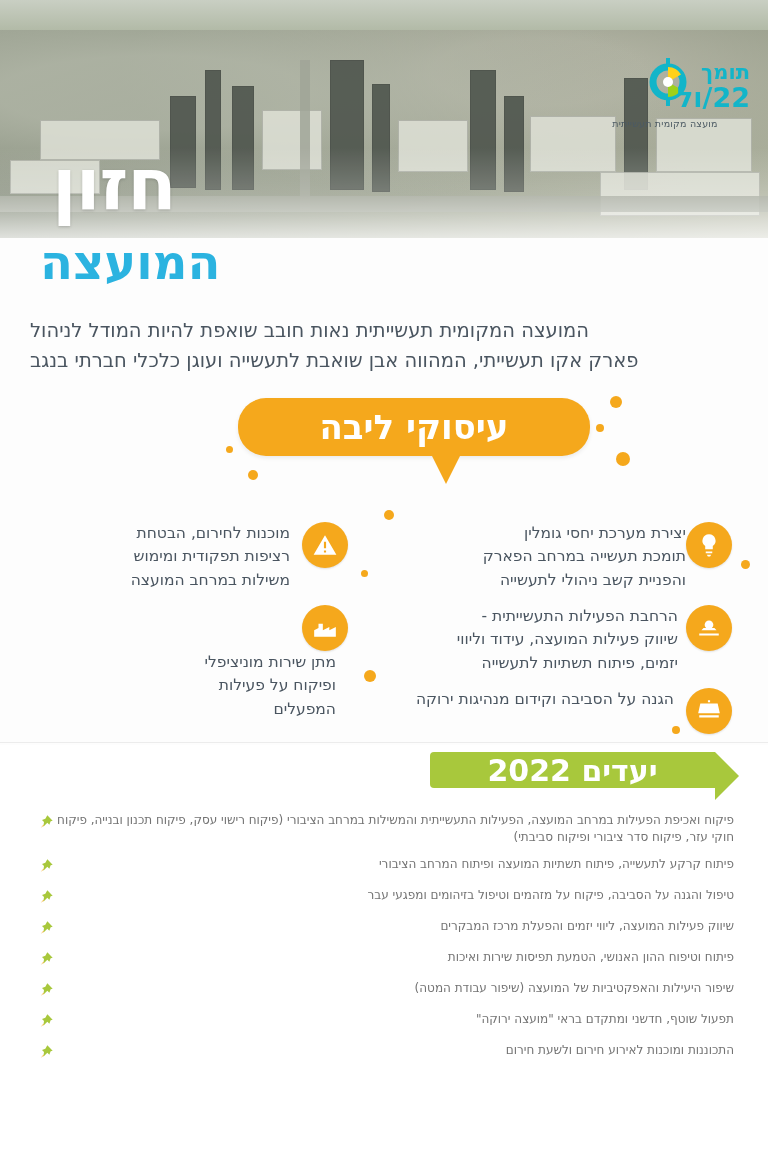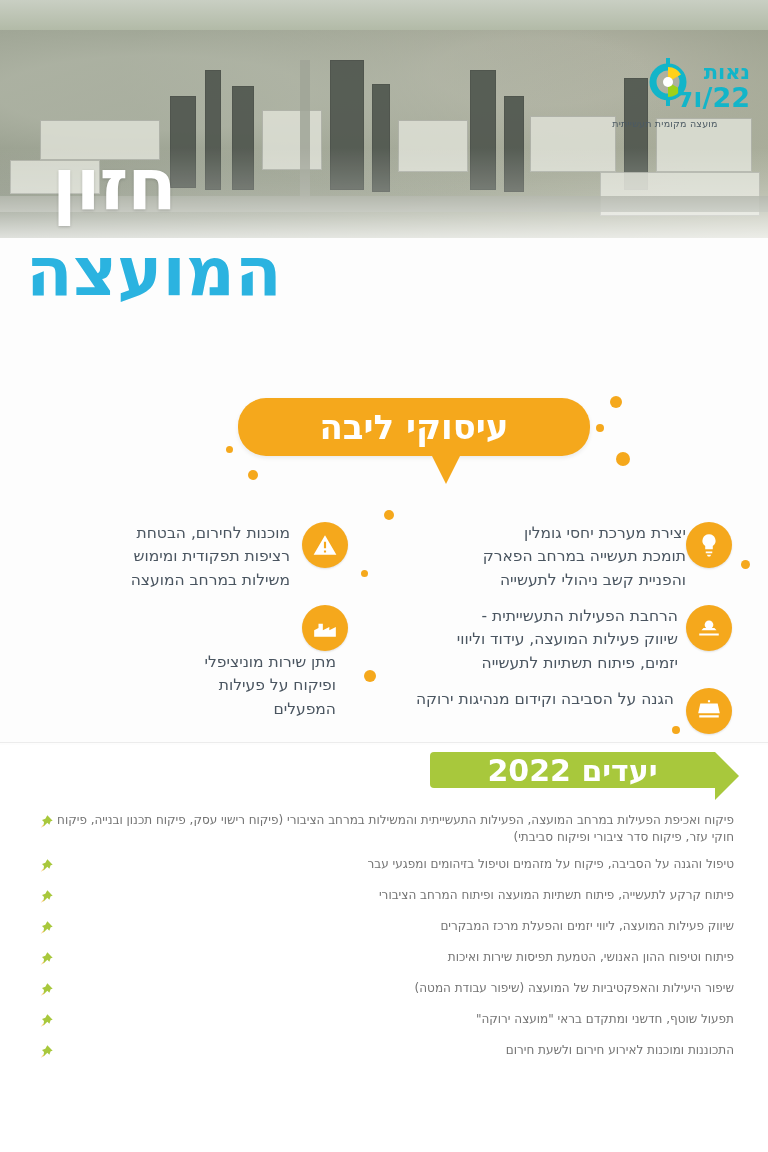--- a/index.html
+++ b/index.html
@@ -78,22 +78,22 @@
   
   .hazon {
     position: absolute; top: 150px; right: 0; width: 742px;
     text-align: left; padding-left: 26px;
     font-size: 72px; font-weight: 700; color: #ffffff;
     line-height: .95; letter-spacing: -1px;
     text-shadow: 0 1px 3px rgba(0,0,0,.18);
   }
   .hamoatza {
     position: absolute; top: 238px; left: 0; width: 742px;
-    text-align: left; padding-left: 26px;
-    font-size: 68px; font-weight: 700; color: #2bb3e0;
+    text-align: left; padding-left: 40px;
+    font-size: 48px; font-weight: 700; color: #2bb3e0;
     line-height: 1.0;
   }
   .intro {
     position: absolute; top: 316px; left: 0; width: 738px;
     text-align: left; padding-left: 30px;
     font-size: 19.5px; color: #4a5560; line-height: 1.55;
     direction: rtl;
   }
   .intro div { text-align: left; }
 
@@ -232,27 +232,31 @@
     <div class="gear">
       <svg viewBox="0 0 48 48">
         <circle cx="24" cy="24" r="15" fill="none" stroke="#12b5c9" stroke-width="7"></circle>
         <path d="M24 9 a15 15 0 0 1 13 7.5 l-13 7.5 z" fill="#ffd11a"></path>
         <path d="M37 31.5 a15 15 0 0 1 -13 7.5 l0 -15 z" fill="#9ed11a"></path>
         <circle cx="24" cy="24" r="5" fill="#ffffff"></circle>
         <rect x="22" y="0" width="4" height="7" fill="#12b5c9"></rect>
         <rect x="22" y="41" width="4" height="7" fill="#12b5c9"></rect>
       </svg>
     </div>
-    <div class="name">נאות</div>
+    <div class="name">תומך</div>
     <div class="num">22/ול</div>
     <div class="sub">מועצה מקומית תעשייתית</div>
   </div>
 
   <div class="hazon">חזון</div>
   <div class="hamoatza">המועצה</div>
+  <div class="intro">
+    <div>המועצה המקומית תעשייתית נאות חובב שואפת להיות המודל לניהול</div>
+    <div>פארק אקו תעשייתי, המהווה אבן שואבת לתעשייה ועוגן כלכלי חברתי בנגב</div>
+  </div>
 
   <div class="core-banner">
     <span>עיסוקי ליבה</span>
   </div>
   <div class="core-tail"></div>
   <div class="dot" style="top:396px; left:610px; width:12px; height:12px;"></div>
   <div class="dot" style="top:424px; left:596px; width:8px;  height:8px;"></div>
   <div class="dot" style="top:452px; left:616px; width:14px; height:14px;"></div>
   <div class="dot" style="top:470px; left:248px; width:10px; height:10px;"></div>
   <div class="dot" style="top:446px; left:226px; width:7px;  height:7px;"></div>
@@ -341,38 +345,38 @@
     <div class="goal-row">
       <div class="goal-txt">פיקוח ואכיפת הפעילות במרחב המועצה, הפעילות התעשייתית והמשילות במרחב הציבורי (פיקוח רישוי עסק, פיקוח תכנון ובנייה, פיקוח חוקי עזר, פיקוח סדר ציבורי ופיקוח סביבתי)</div>
       <div class="goal-pin">
         <svg viewBox="0 0 24 24">
             <path d="M14 2l8 8-3 1-2 5-3-3-6 6 1-7-3-3 5-2z" fill="#a8c83c"></path>
             <path d="M8 16l-4 5 5-4z" fill="#f5a81c"></path>
           </svg>
       </div>
     </div>
     <div class="goal-row">
+      <div class="goal-txt">פיתוח קרקע לתעשייה, פיתוח תשתיות המועצה ופיתוח המרחב הציבורי</div>
+      <div class="goal-pin">
+        <svg viewBox="0 0 24 24">
+            <path d="M14 2l8 8-3 1-2 5-3-3-6 6 1-7-3-3 5-2z" fill="#a8c83c"></path>
+            <path d="M8 16l-4 5 5-4z" fill="#f5a81c"></path>
+          </svg>
+      </div>
+    </div>
+    <div class="goal-row">
       <div class="goal-txt">טיפול והגנה על הסביבה, פיקוח על מזהמים וטיפול בזיהומים ומפגעי עבר</div>
       <div class="goal-pin">
         <svg viewBox="0 0 24 24">
             <path d="M14 2l8 8-3 1-2 5-3-3-6 6 1-7-3-3 5-2z" fill="#a8c83c"></path>
             <path d="M8 16l-4 5 5-4z" fill="#f5a81c"></path>
           </svg>
       </div>
     </div>
     <div class="goal-row">
-      <div class="goal-txt">פיתוח קרקע לתעשייה, פיתוח תשתיות המועצה ופיתוח המרחב הציבורי</div>
-      <div class="goal-pin">
-        <svg viewBox="0 0 24 24">
-            <path d="M14 2l8 8-3 1-2 5-3-3-6 6 1-7-3-3 5-2z" fill="#a8c83c"></path>
-            <path d="M8 16l-4 5 5-4z" fill="#f5a81c"></path>
-          </svg>
-      </div>
-    </div>
-    <div class="goal-row">
       <div class="goal-txt">שיווק פעילות המועצה, ליווי יזמים והפעלת מרכז המבקרים</div>
       <div class="goal-pin">
         <svg viewBox="0 0 24 24">
             <path d="M14 2l8 8-3 1-2 5-3-3-6 6 1-7-3-3 5-2z" fill="#a8c83c"></path>
             <path d="M8 16l-4 5 5-4z" fill="#f5a81c"></path>
           </svg>
       </div>
     </div>
     <div class="goal-row">
       <div class="goal-txt">פיתוח וטיפוח ההון האנושי, הטמעת תפיסות שירות ואיכות</div>

